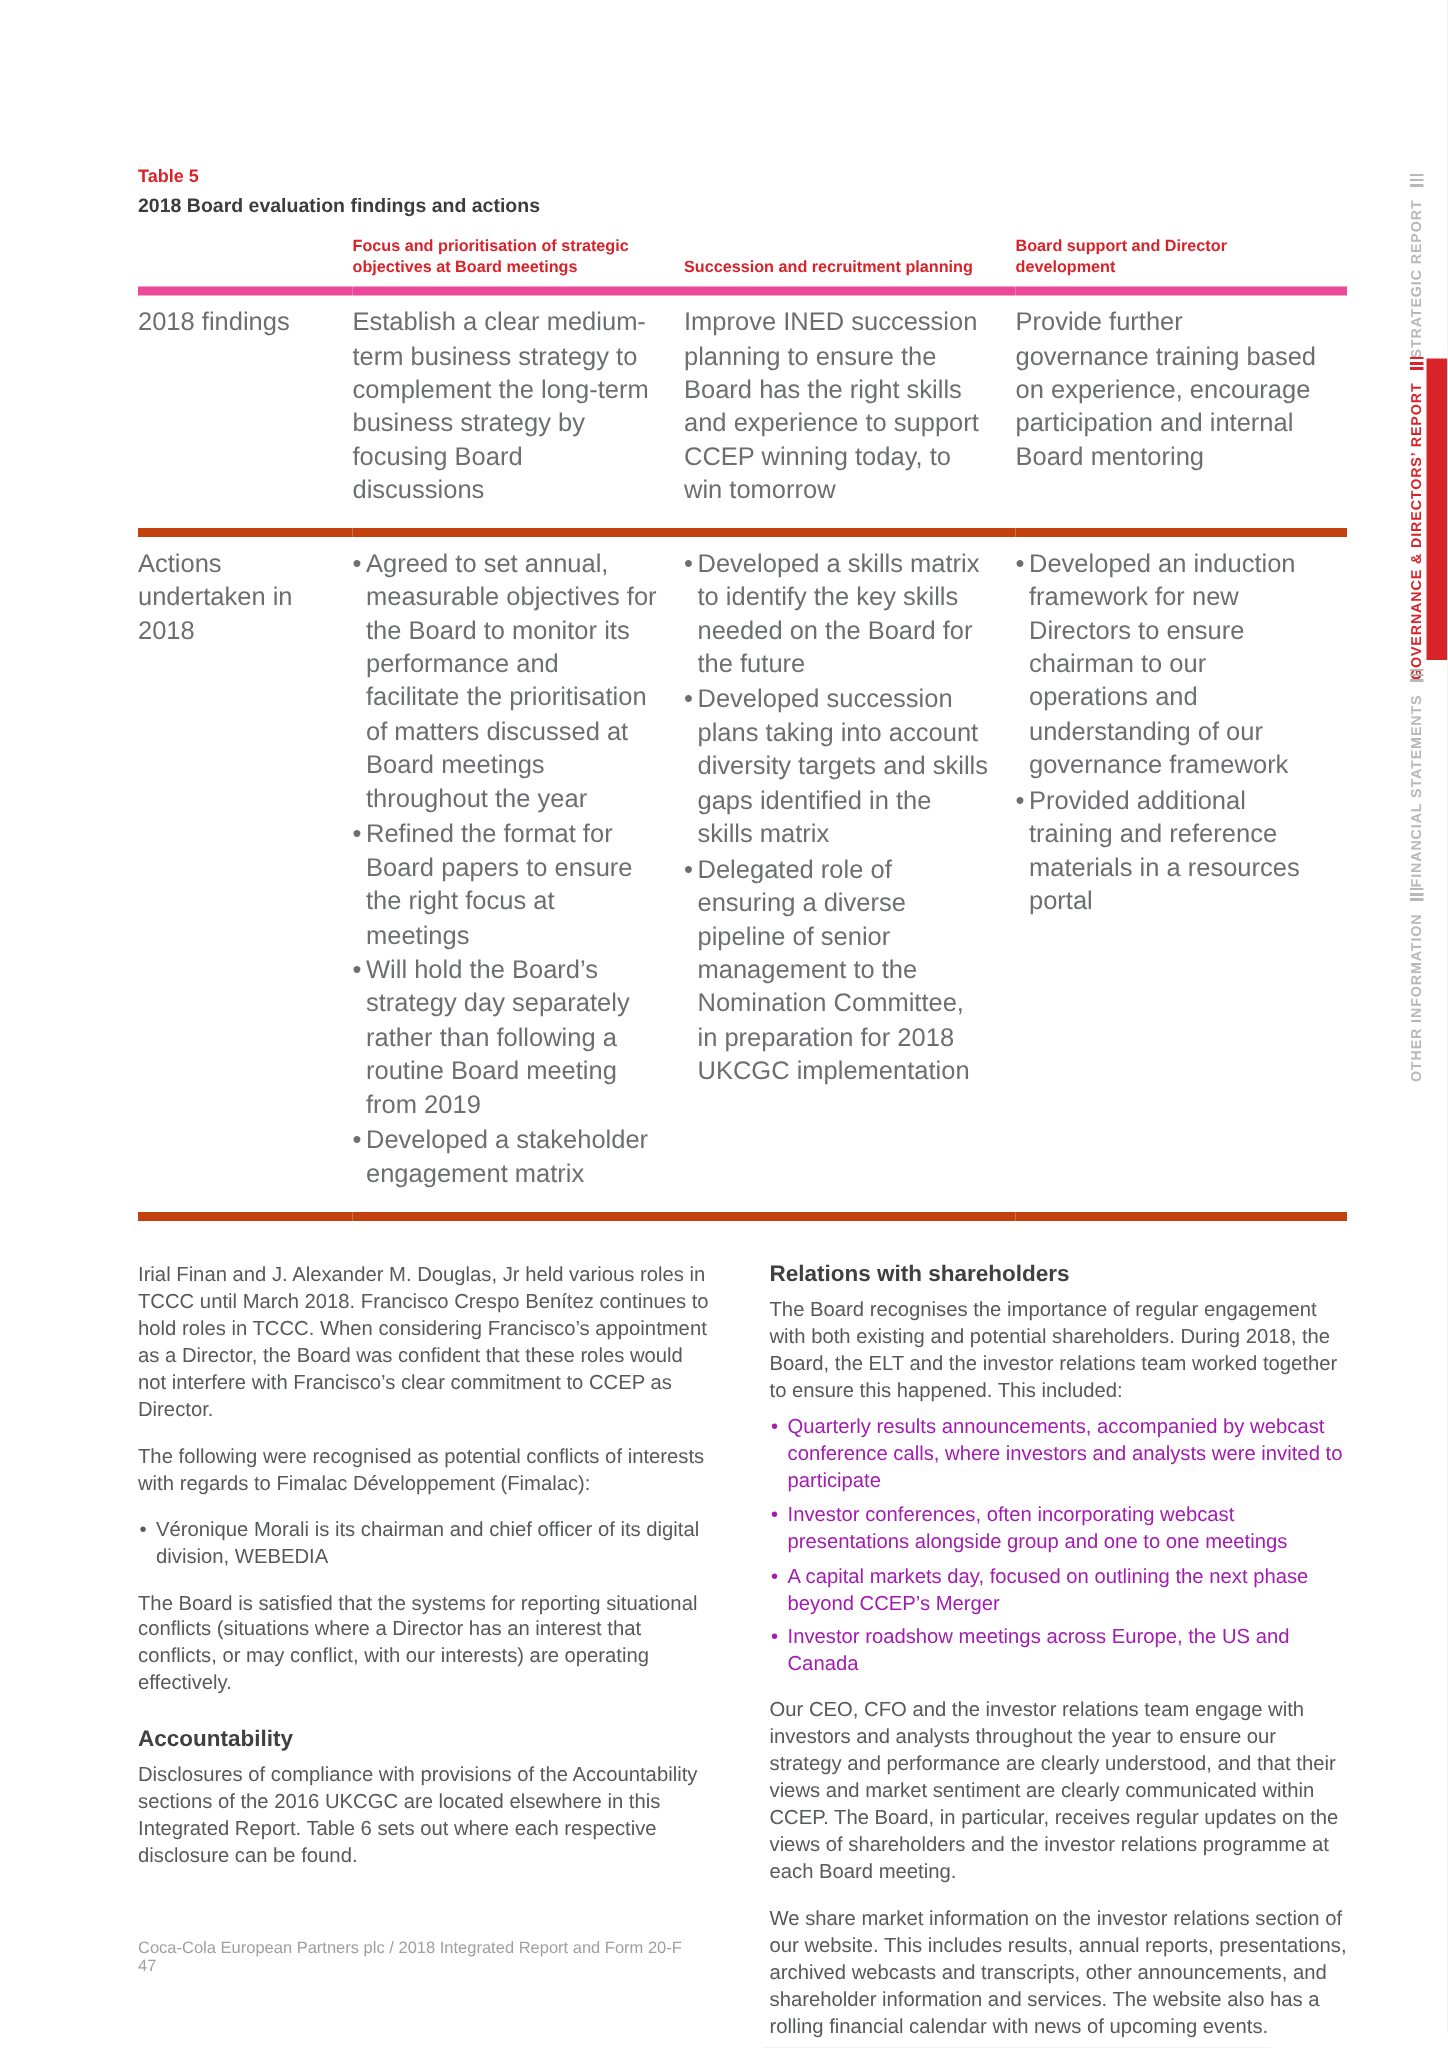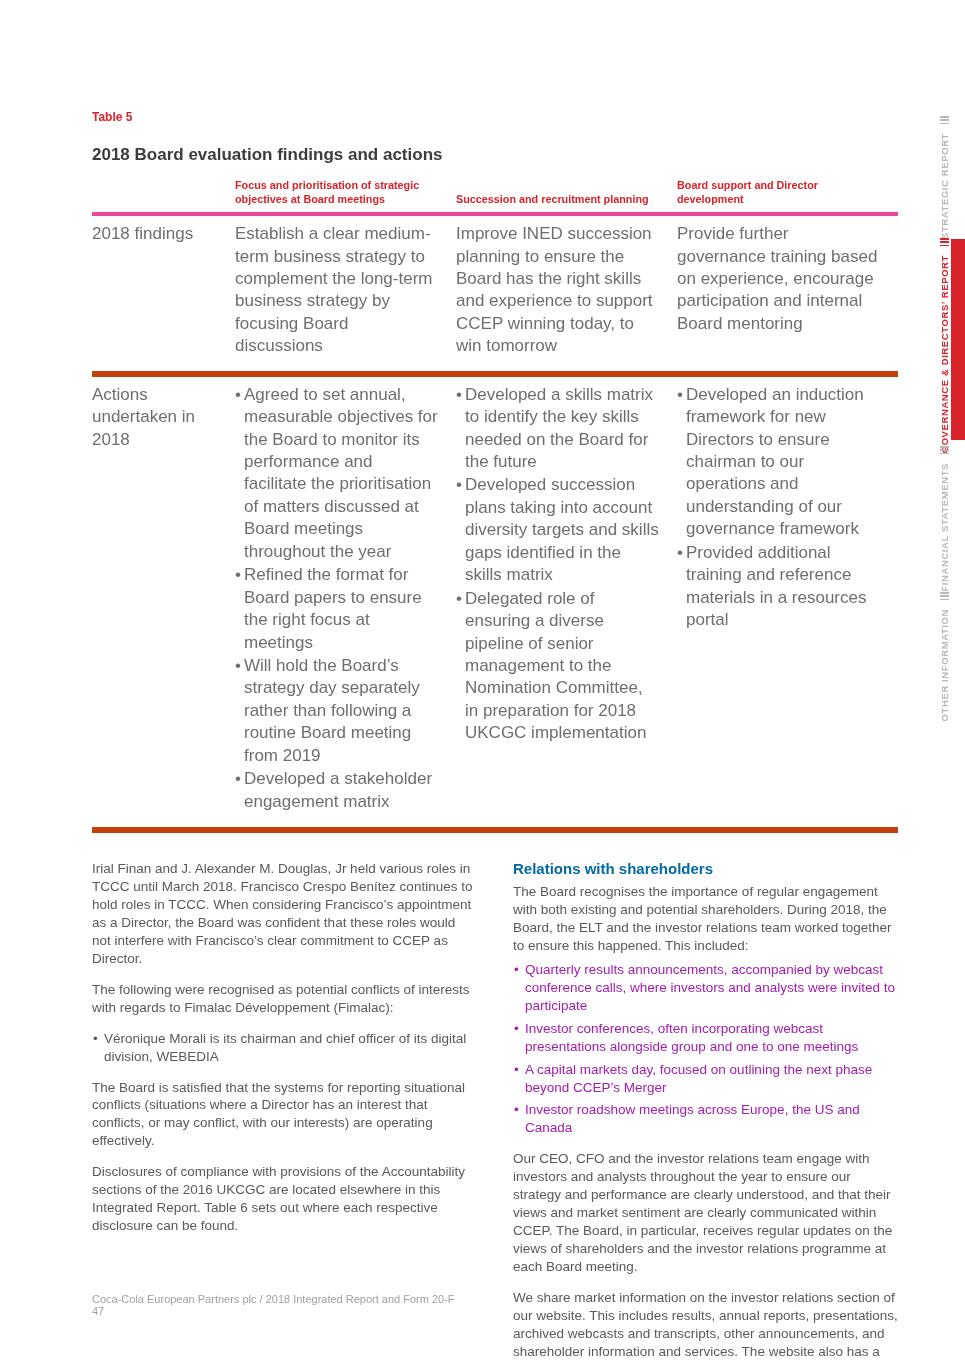--- a/index.html
+++ b/index.html
@@ -4,28 +4,28 @@
 <style>
   * { margin:0; padding:0; box-sizing:border-box; }
   html, body { background:#e9e9e9; }
   .page {
     position:relative; width:965px; height:1365px; margin:0 auto;
     background:#ffffff; overflow:hidden;
     font-family:"Liberation Sans","DejaVu Sans",sans-serif;
   }
   .content { position:absolute; left:92px; top:110px; width:806px; }
 
-  .table-label { color:#d8232a; font-size:12px; font-weight:700; margin-bottom:21px; }
-  .table-title { color:#3c3c3b; font-size:17px; font-weight:700; margin-bottom:13px; }
+  .table-label { color:#d8232a; font-size:12px; font-weight:700; margin-bottom:5px; }
+  .table-title { color:#3c3c3b; font-size:13px; font-weight:700; margin-bottom:13px; }
 
   table.eval { width:100%; border-collapse:collapse; table-layout:fixed; }
   table.eval th {
     color:#d8232a; font-size:10.8px; font-weight:700; text-align:left;
     vertical-align:bottom; padding:0 18px 6px 0; line-height:1.3;
-    border-bottom:4px solid #ec4899;
+    border-bottom:6px solid #ec4899;
   }
   table.eval td {
     color:#6d6e71; font-size:17px; line-height:1.32; vertical-align:top;
     padding:7px 18px 13px 0; border-bottom:6px solid #c2410c;
   }
   td.row-label { color:#6d6e71; }
   .cell-bullets { list-style:none; }
   .cell-bullets li { position:relative; padding-left:9px; margin-bottom:1px; }
   .cell-bullets li::before { content:"\2022"; position:absolute; left:0; }
 
@@ -33,21 +33,21 @@
   .col { width:391px; }
   .col p { font-size:13.5px; line-height:1.33; color:#58595b; margin-bottom:13px; }
   .bullet-line { position:relative; padding-left:12px; }
   .bullet-line::before { content:"\2022"; position:absolute; left:1px; }
   .body-bullets { list-style:none; margin:-7px 0 13px; }
   .body-bullets li {
     position:relative; padding-left:12px; margin-bottom:5px;
     font-size:13.5px; line-height:1.33; color:#a21caf;
   }
   .body-bullets li::before { content:"\2022"; position:absolute; left:1px; }
-  .section-heading { font-size:15px; font-weight:700; color:#0369a1; margin:20px 0 6px; }
+  .section-heading { font-size:15px; font-weight:700; color:#404040; margin:20px 0 6px; }
   .col.right .section-heading:first-child { margin-top:0; }
 
   .side-tab {
     position:absolute; right:15px; display:flex; flex-direction:column;
     align-items:center; gap:8px;
   }
   .tab-marker {
     width:9px; height:9px;
     background-image:repeating-linear-gradient(to bottom,#b8b8b8 0 1.6px, transparent 1.6px 3.4px);
   }
@@ -129,20 +129,21 @@
       </tbody>
     </table>
 
     <div class="body-columns">
 
       <div class="col left">
         <p>Irial Finan and J. Alexander M. Douglas, Jr held various roles in TCCC until March 2018. Francisco Crespo Benítez continues to hold roles in TCCC. When considering Francisco’s appointment as a Director, the Board was confident that these roles would not interfere with Francisco’s clear commitment to CCEP as Director.</p>
         <p>The following were recognised as potential conflicts of interests with regards to Fimalac Développement (Fimalac):</p>
         <p class="bullet-line">Véronique Morali is its chairman and chief officer of its digital division, WEBEDIA</p>
         <p>The Board is satisfied that the systems for reporting situational conflicts (situations where a Director has an interest that conflicts, or may conflict, with our interests) are operating effectively.</p>
+        <h2 class="section-heading">Accountability</h2>
         <p>Disclosures of compliance with provisions of the Accountability sections of the 2016 UKCGC are located elsewhere in this Integrated Report. Table 6 sets out where each respective disclosure can be found.</p>
       </div>
 
       <div class="col right">
         <h2 class="section-heading">Relations with shareholders</h2>
         <p>The Board recognises the importance of regular engagement with both existing and potential shareholders. During 2018, the Board, the ELT and the investor relations team worked together to ensure this happened. This included:</p>
         <ul class="body-bullets">
           <li>Quarterly results announcements, accompanied by webcast conference calls, where investors and analysts were invited to participate</li>
           <li>Investor conferences, often incorporating webcast presentations alongside group and one to one meetings</li>
           <li>A capital markets day, focused on outlining the next phase beyond CCEP’s Merger</li>

